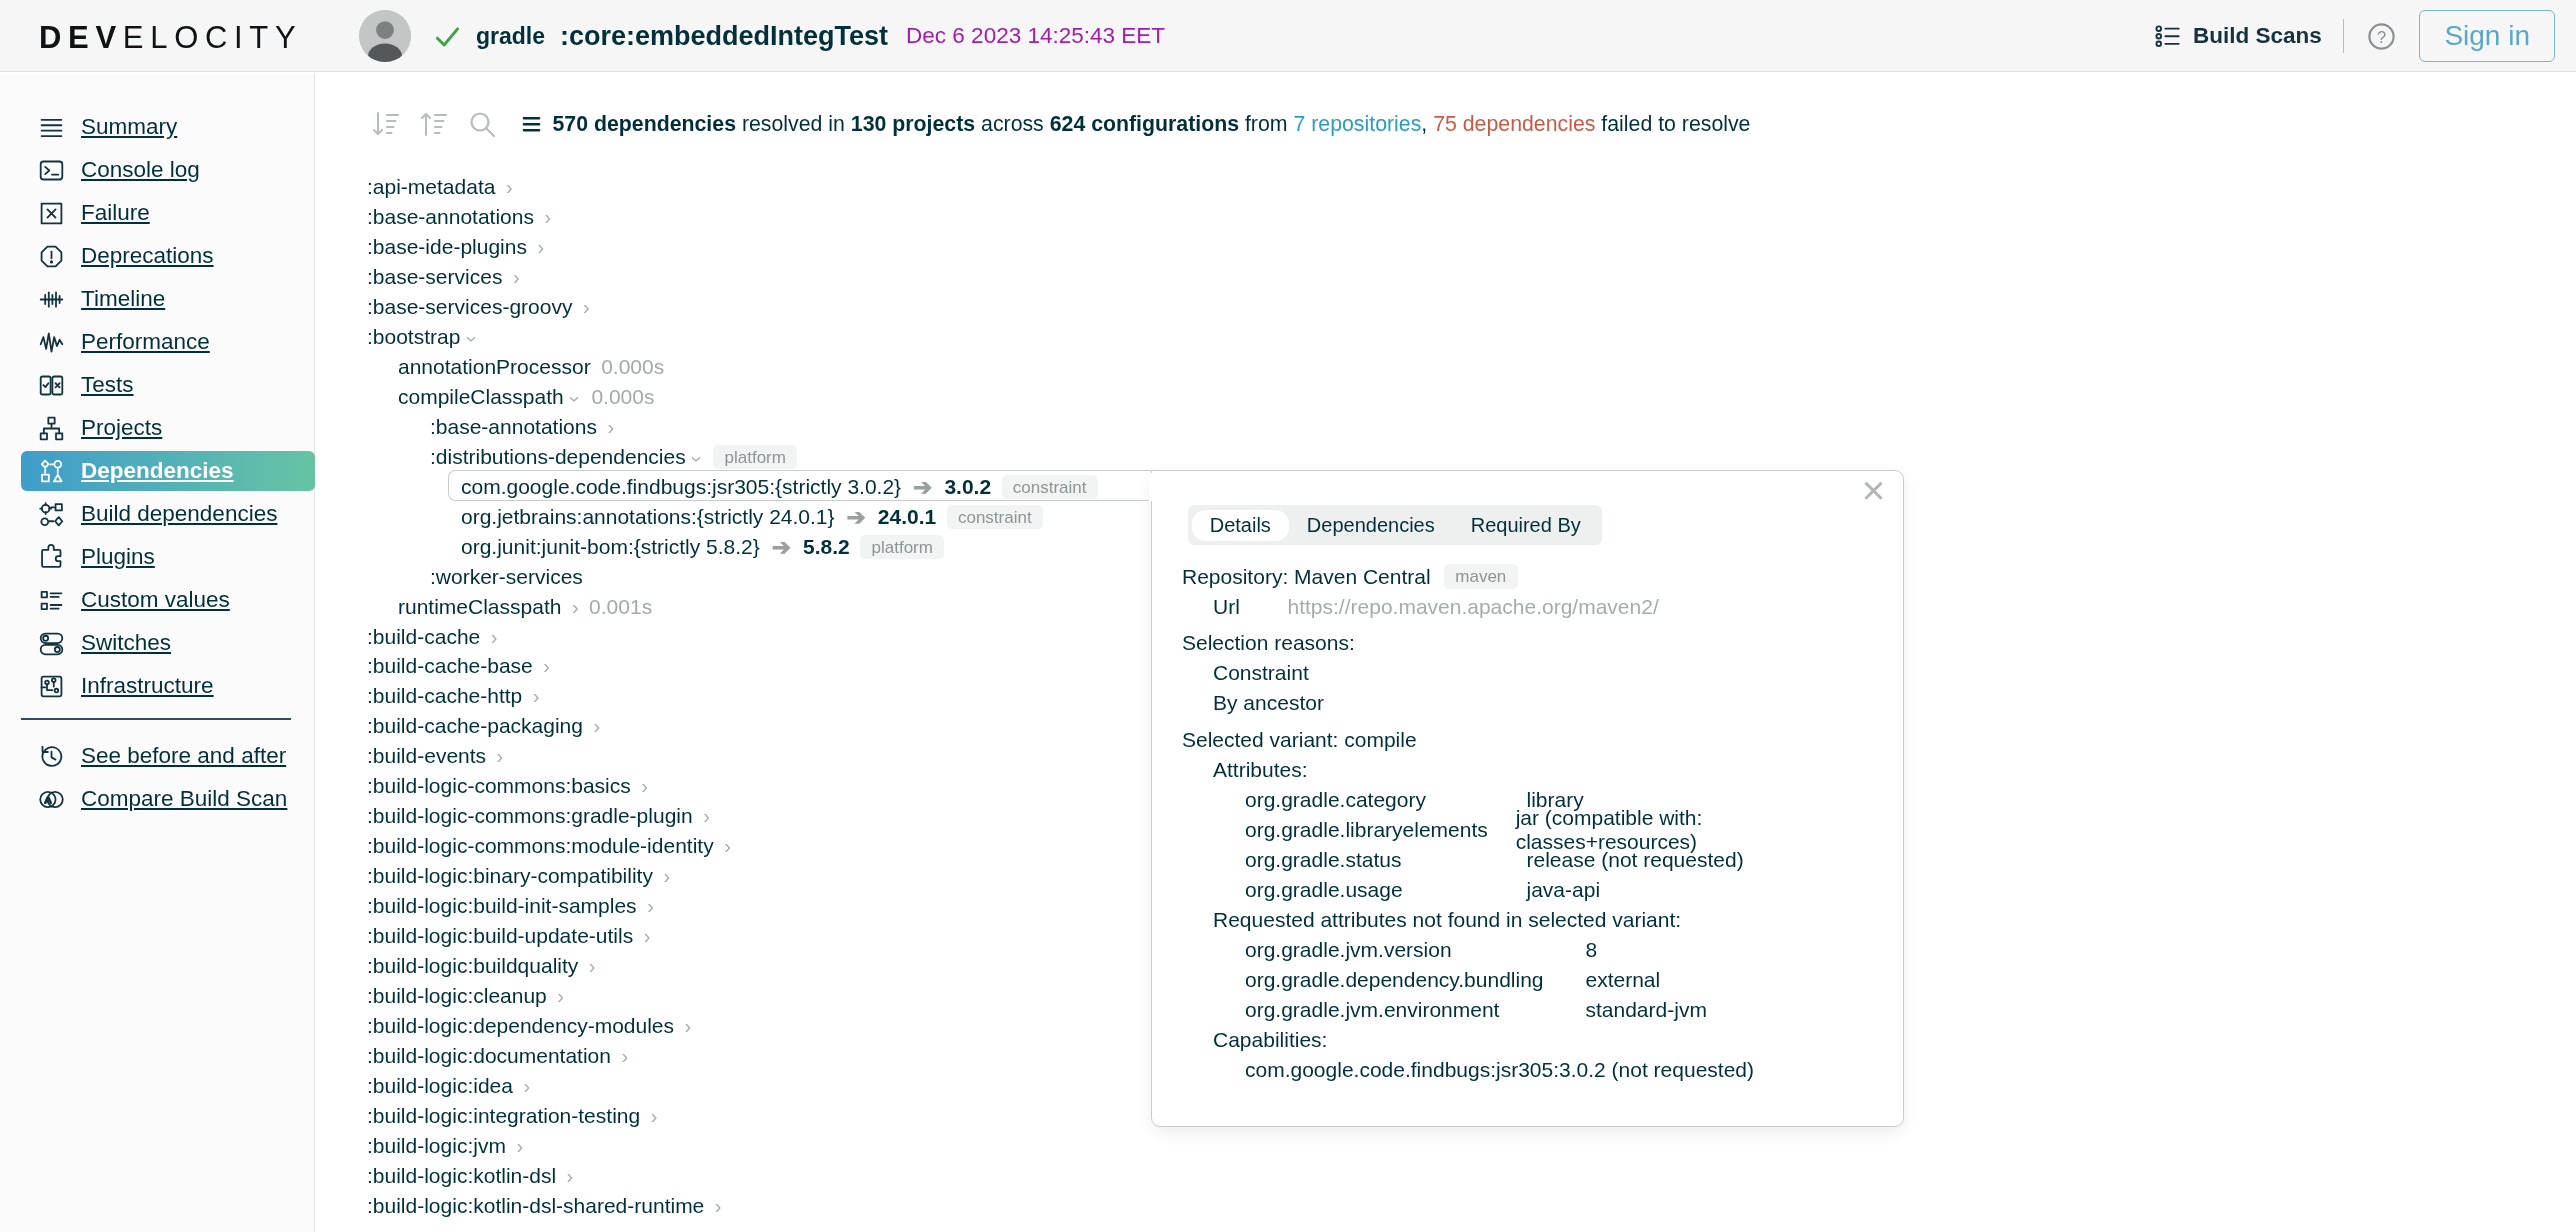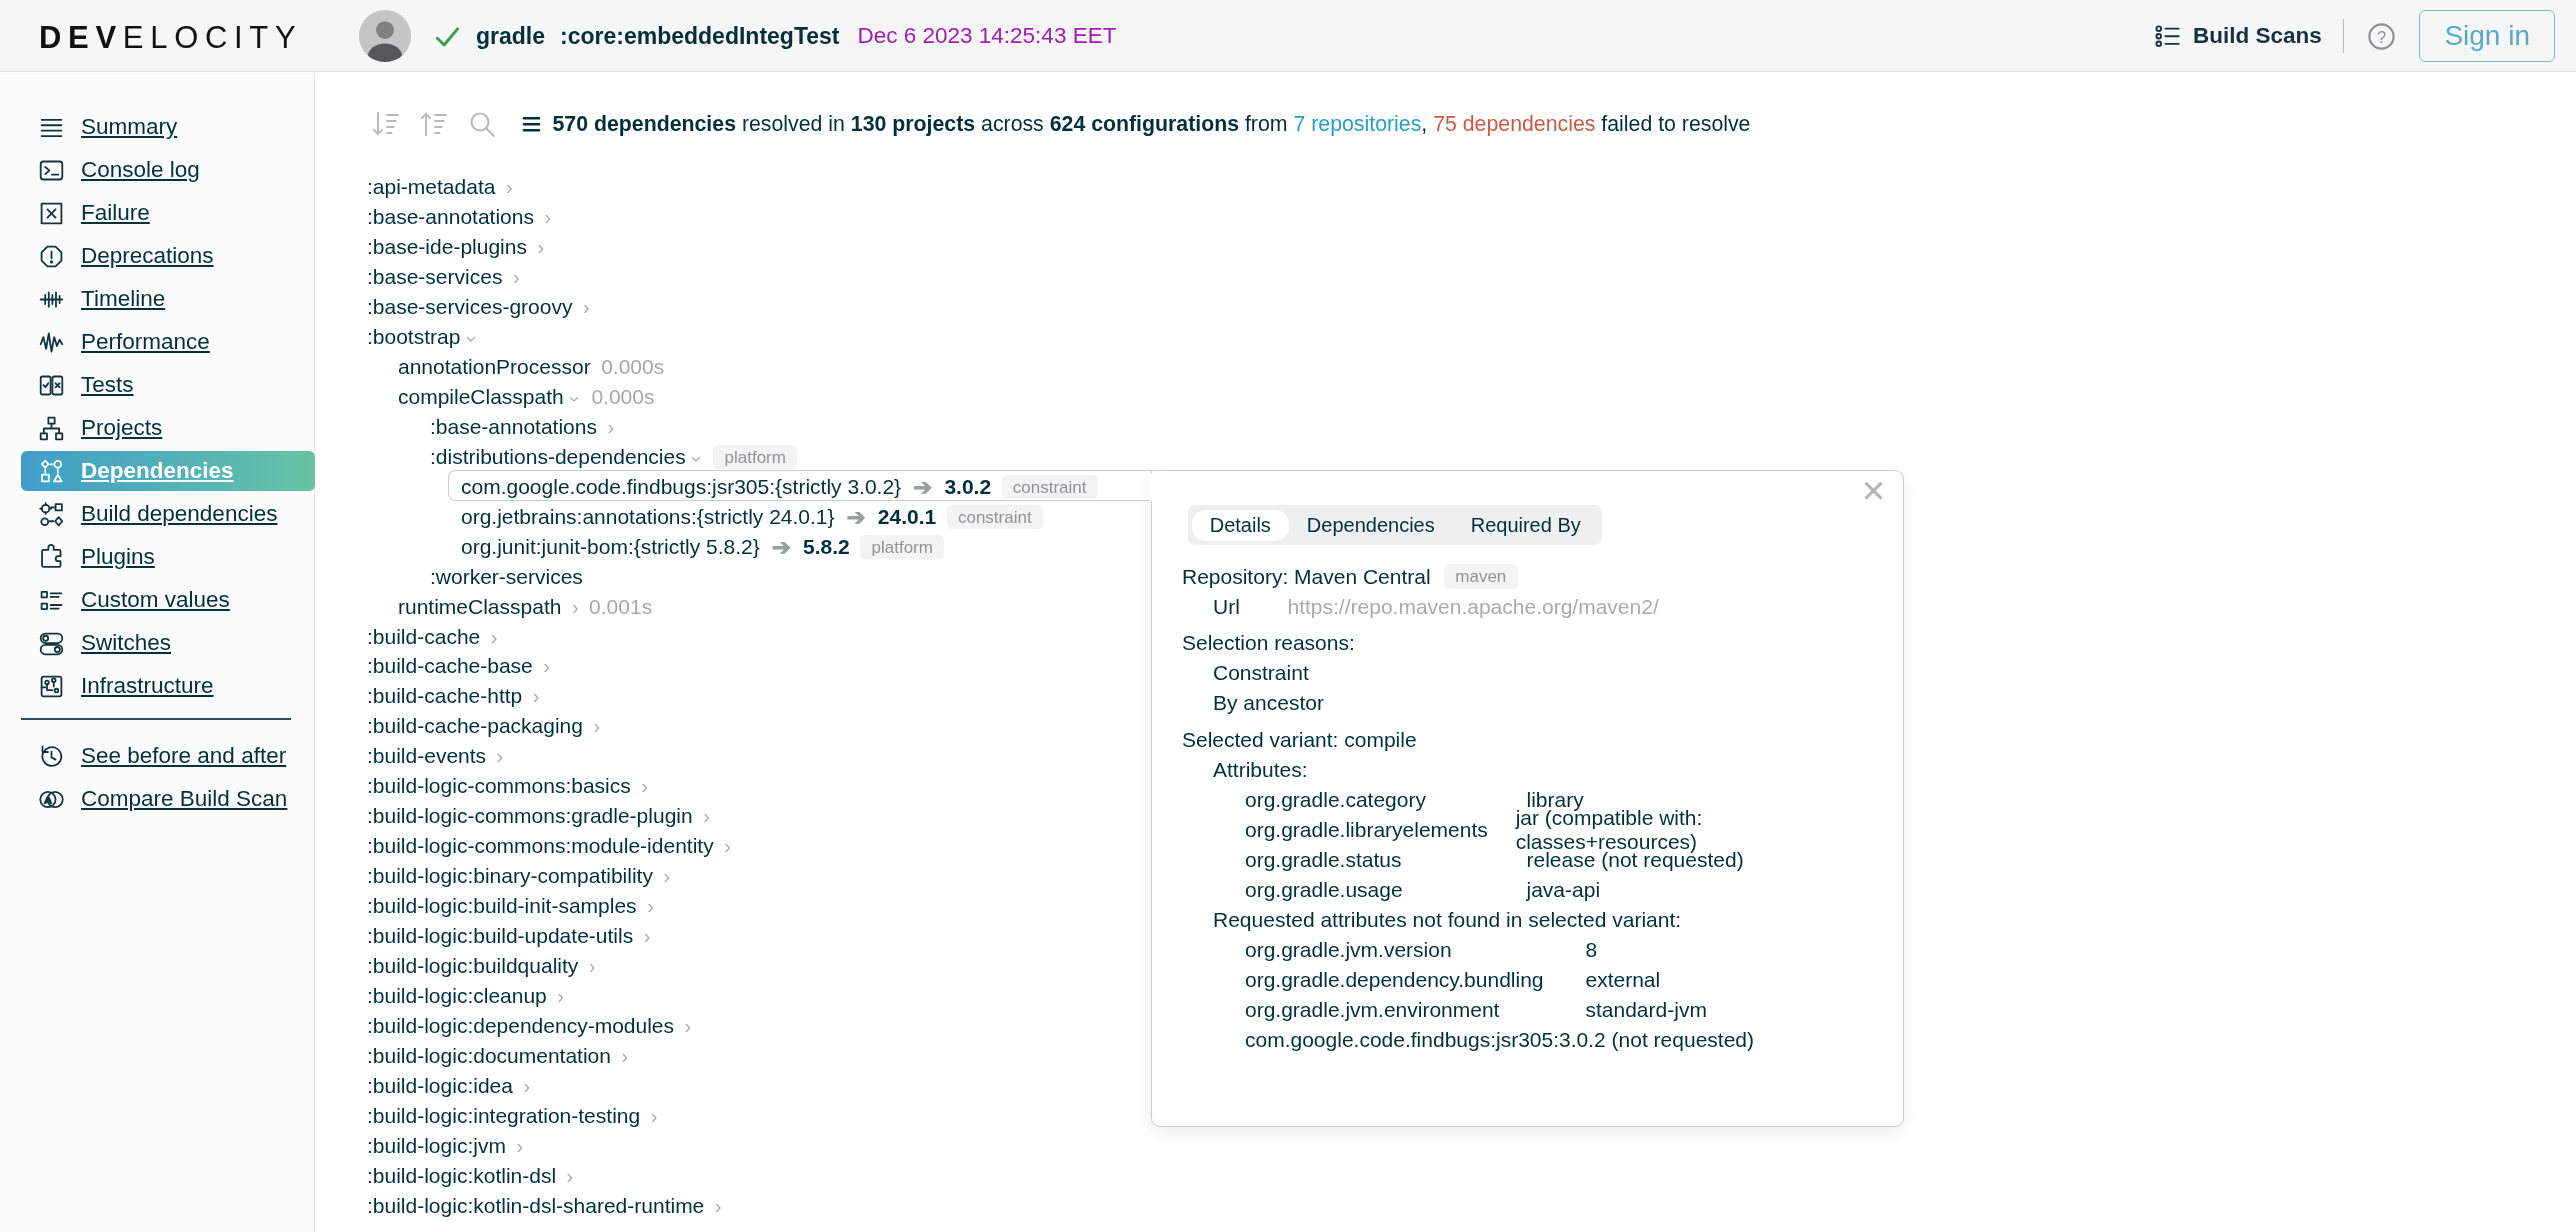--- a/index.html
+++ b/index.html
@@ -7,21 +7,21 @@
 
   
   .header { position:absolute; left:0; top:0; width:2576px; height:72px; background:#f6f6f7; border-bottom:1.5px solid #e0e2e3; display:flex; align-items:center; }
   .logo { position:absolute; left:39px; top:19.5px; font-size:31px; letter-spacing:6.7px; color:#101314; white-space:nowrap; }
   .logo .b { font-weight:800; }
   .logo .l { font-weight:200; }
   .avatar { position:absolute; left:359px; top:9.7px; width:52px; height:52px; border-radius:50%; overflow:hidden; background:#c7c9c9; }
   .build-title { position:absolute; left:434px; top:0; height:72px; display:flex; align-items:center; gap:15px; }
   .build-title .check { width:27px; height:27px; }
   .bt-tool { font-size:23px; font-weight:700; }
-  .bt-task { font-size:23px; font-weight:700; }
+  .bt-task { font-size:27px; font-weight:700; }
   .bt-time { font-size:22.5px; color:#a21caf; margin-left:3px; }
   .header-right { position:absolute; right:21px; top:0; height:72px; display:flex; align-items:center; gap:21px; }
   .build-scans { display:flex; align-items:center; gap:10.5px; font-size:22.5px; font-weight:700; color:#14333d; cursor:pointer; }
   .hdr-divider { width:1.5px; height:34px; background:#b7bbbc; }
   .signin-btn { font-size:28px; color:#58a9c6; border:1.5px solid #79b9cf; border-radius:6px; padding:9px 24px; background:transparent; cursor:pointer; }
 
   
   .sidebar { position:absolute; left:0; top:73px; width:315px; height:1159px; background:#fbfbfc; border-right:1.5px solid #e4e6e7; padding-top:34px; }
   .side-item { position:relative; height:40px; margin:0 16px 3px 21px; width:294px; display:flex; align-items:center; gap:16.5px; border-radius:6px; font-size:22.5px; cursor:pointer; padding-left:16.5px;text-decoration:underline; }
   .side-item svg { width:27px; height:27px; flex:none; }
@@ -523,19 +523,22 @@
         <div class="pp-line ind2">
           <span class="attr-name wide">org.gradle.dependency.bundling</span>
           <span>external</span>
         </div>
         <div class="pp-line ind2">
           <span class="attr-name wide">org.gradle.jvm.environment</span>
           <span>standard-jvm</span>
         </div>
       </div>
 
+    <div class="pp-line ind1">
+        <span>Capabilities:</span>
+      </div>
     <div id="pp-caps">
         <div class="pp-line ind2">com.google.code.findbugs:jsr305:3.0.2 (not requested)</div>
       </div>
   </div>
 </div>
 <div class="popup-eraser"></div>
 
 
 </body></html>

